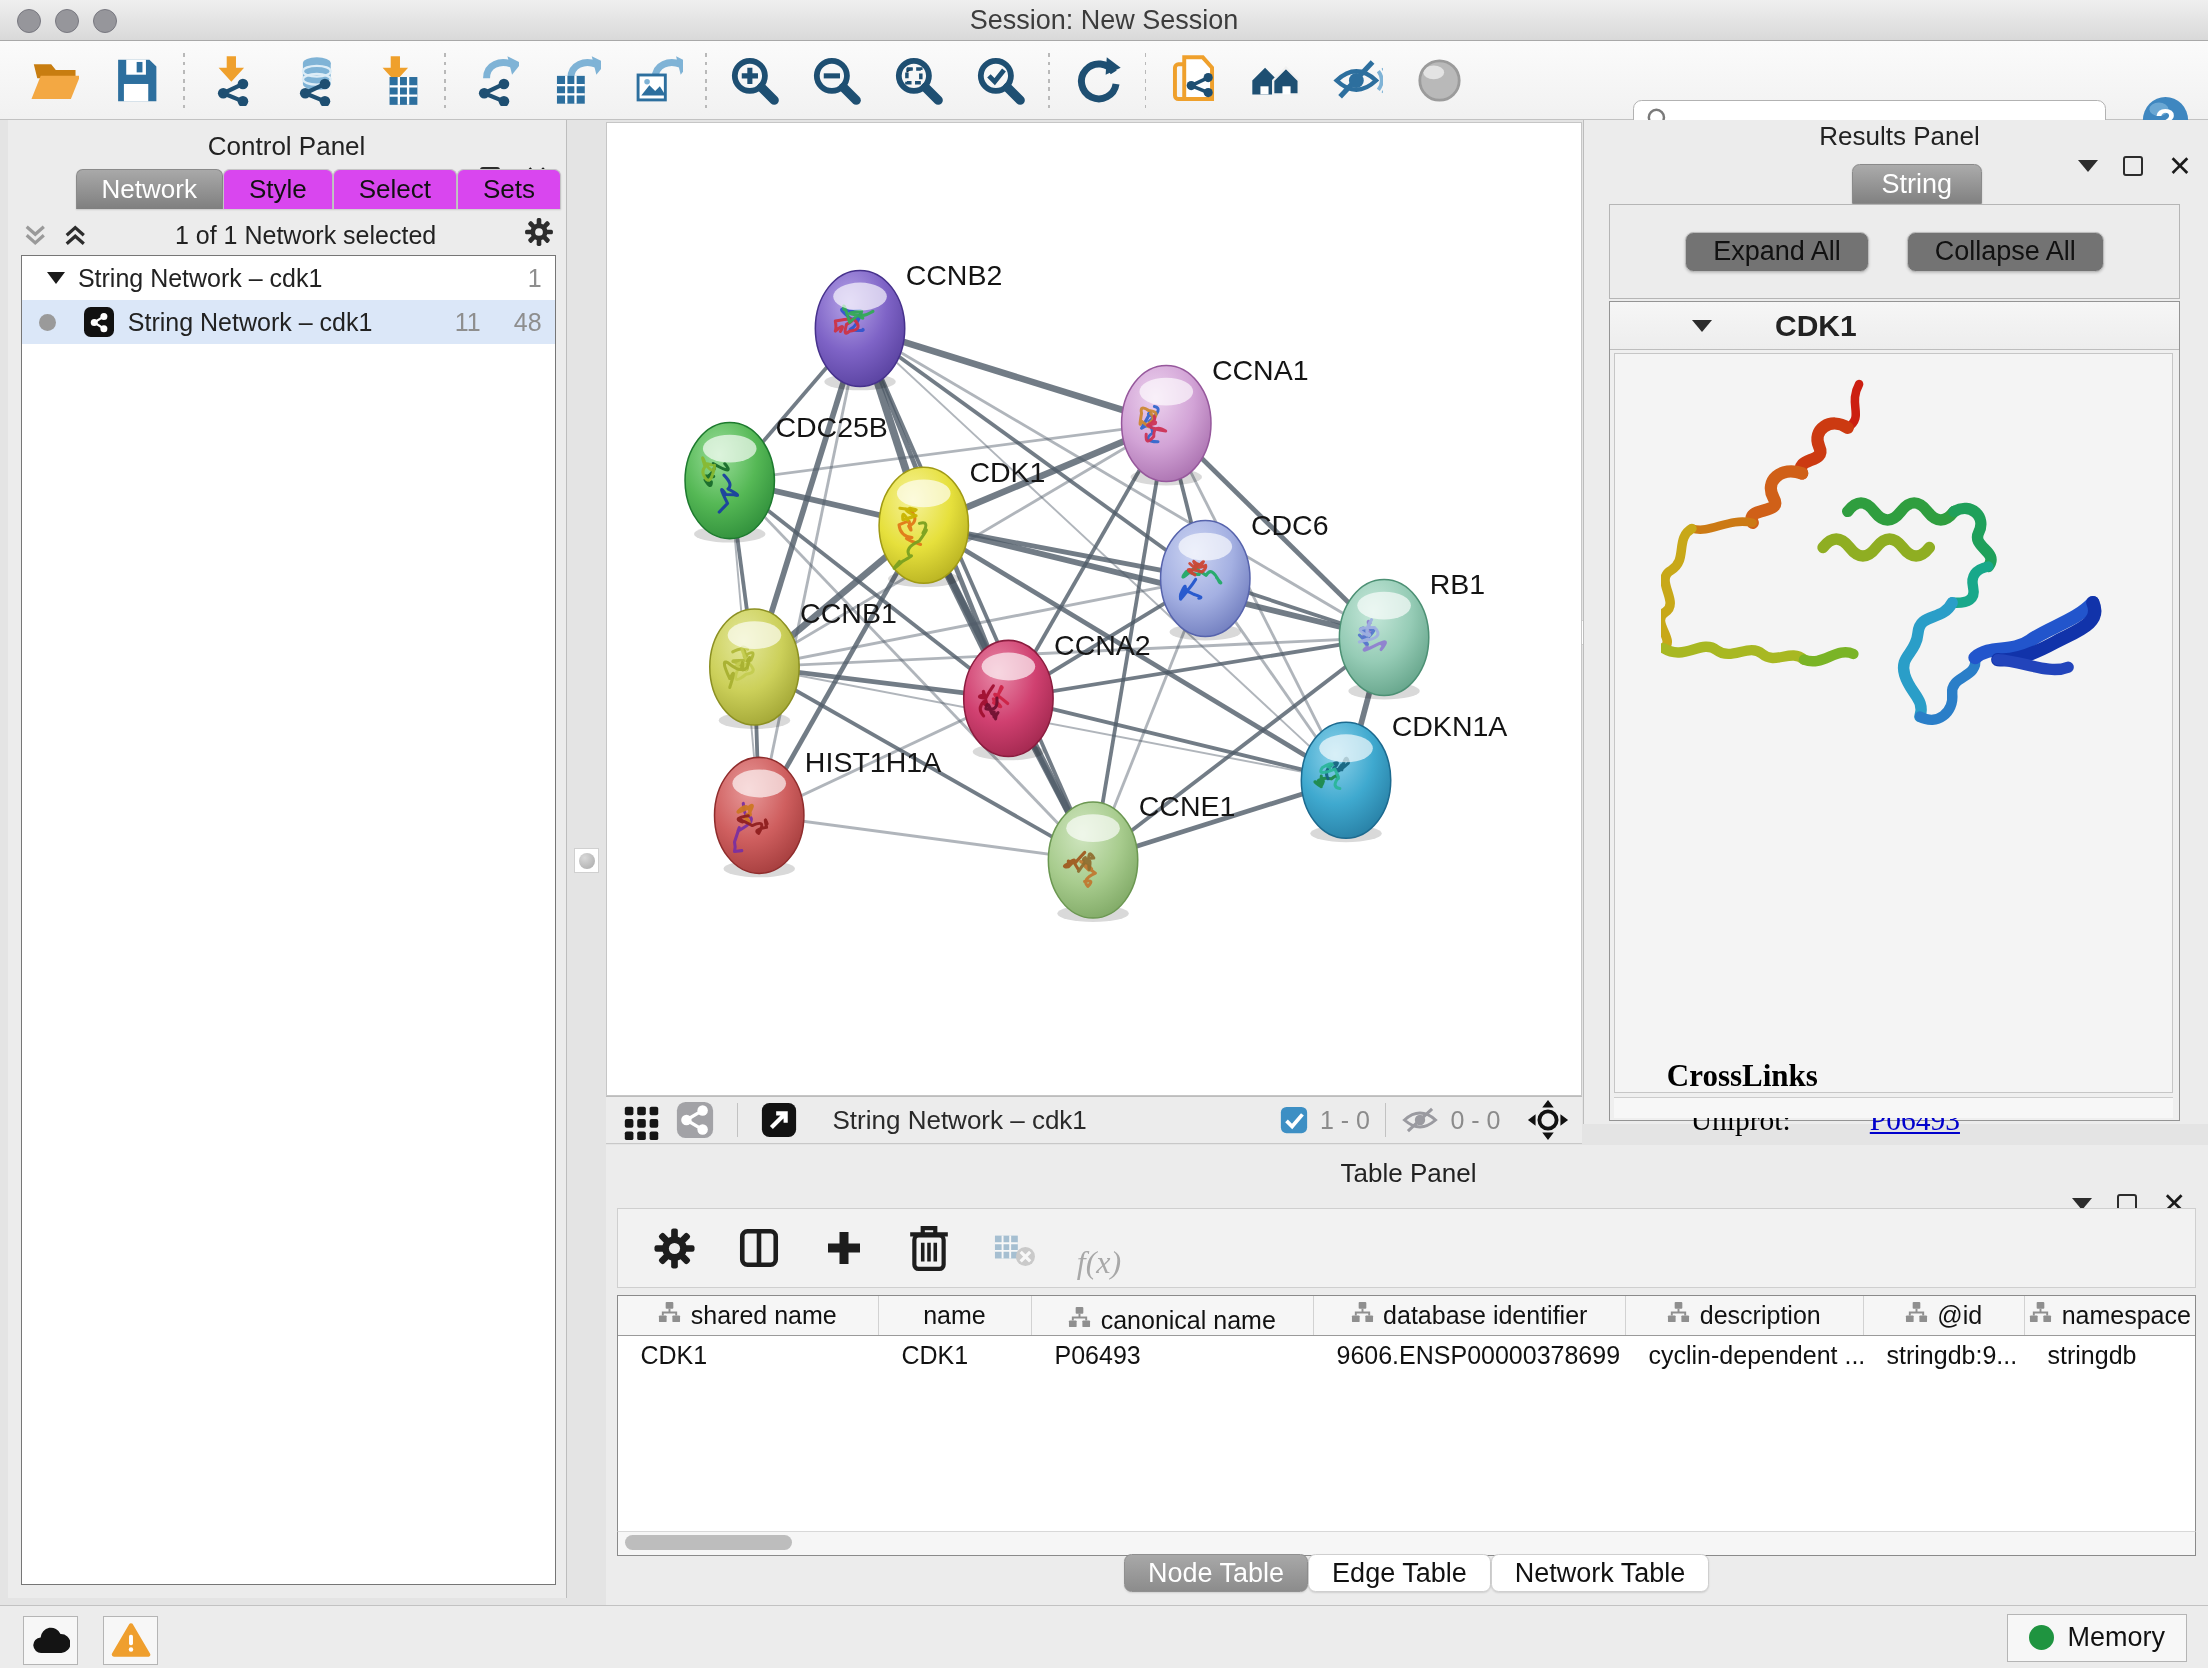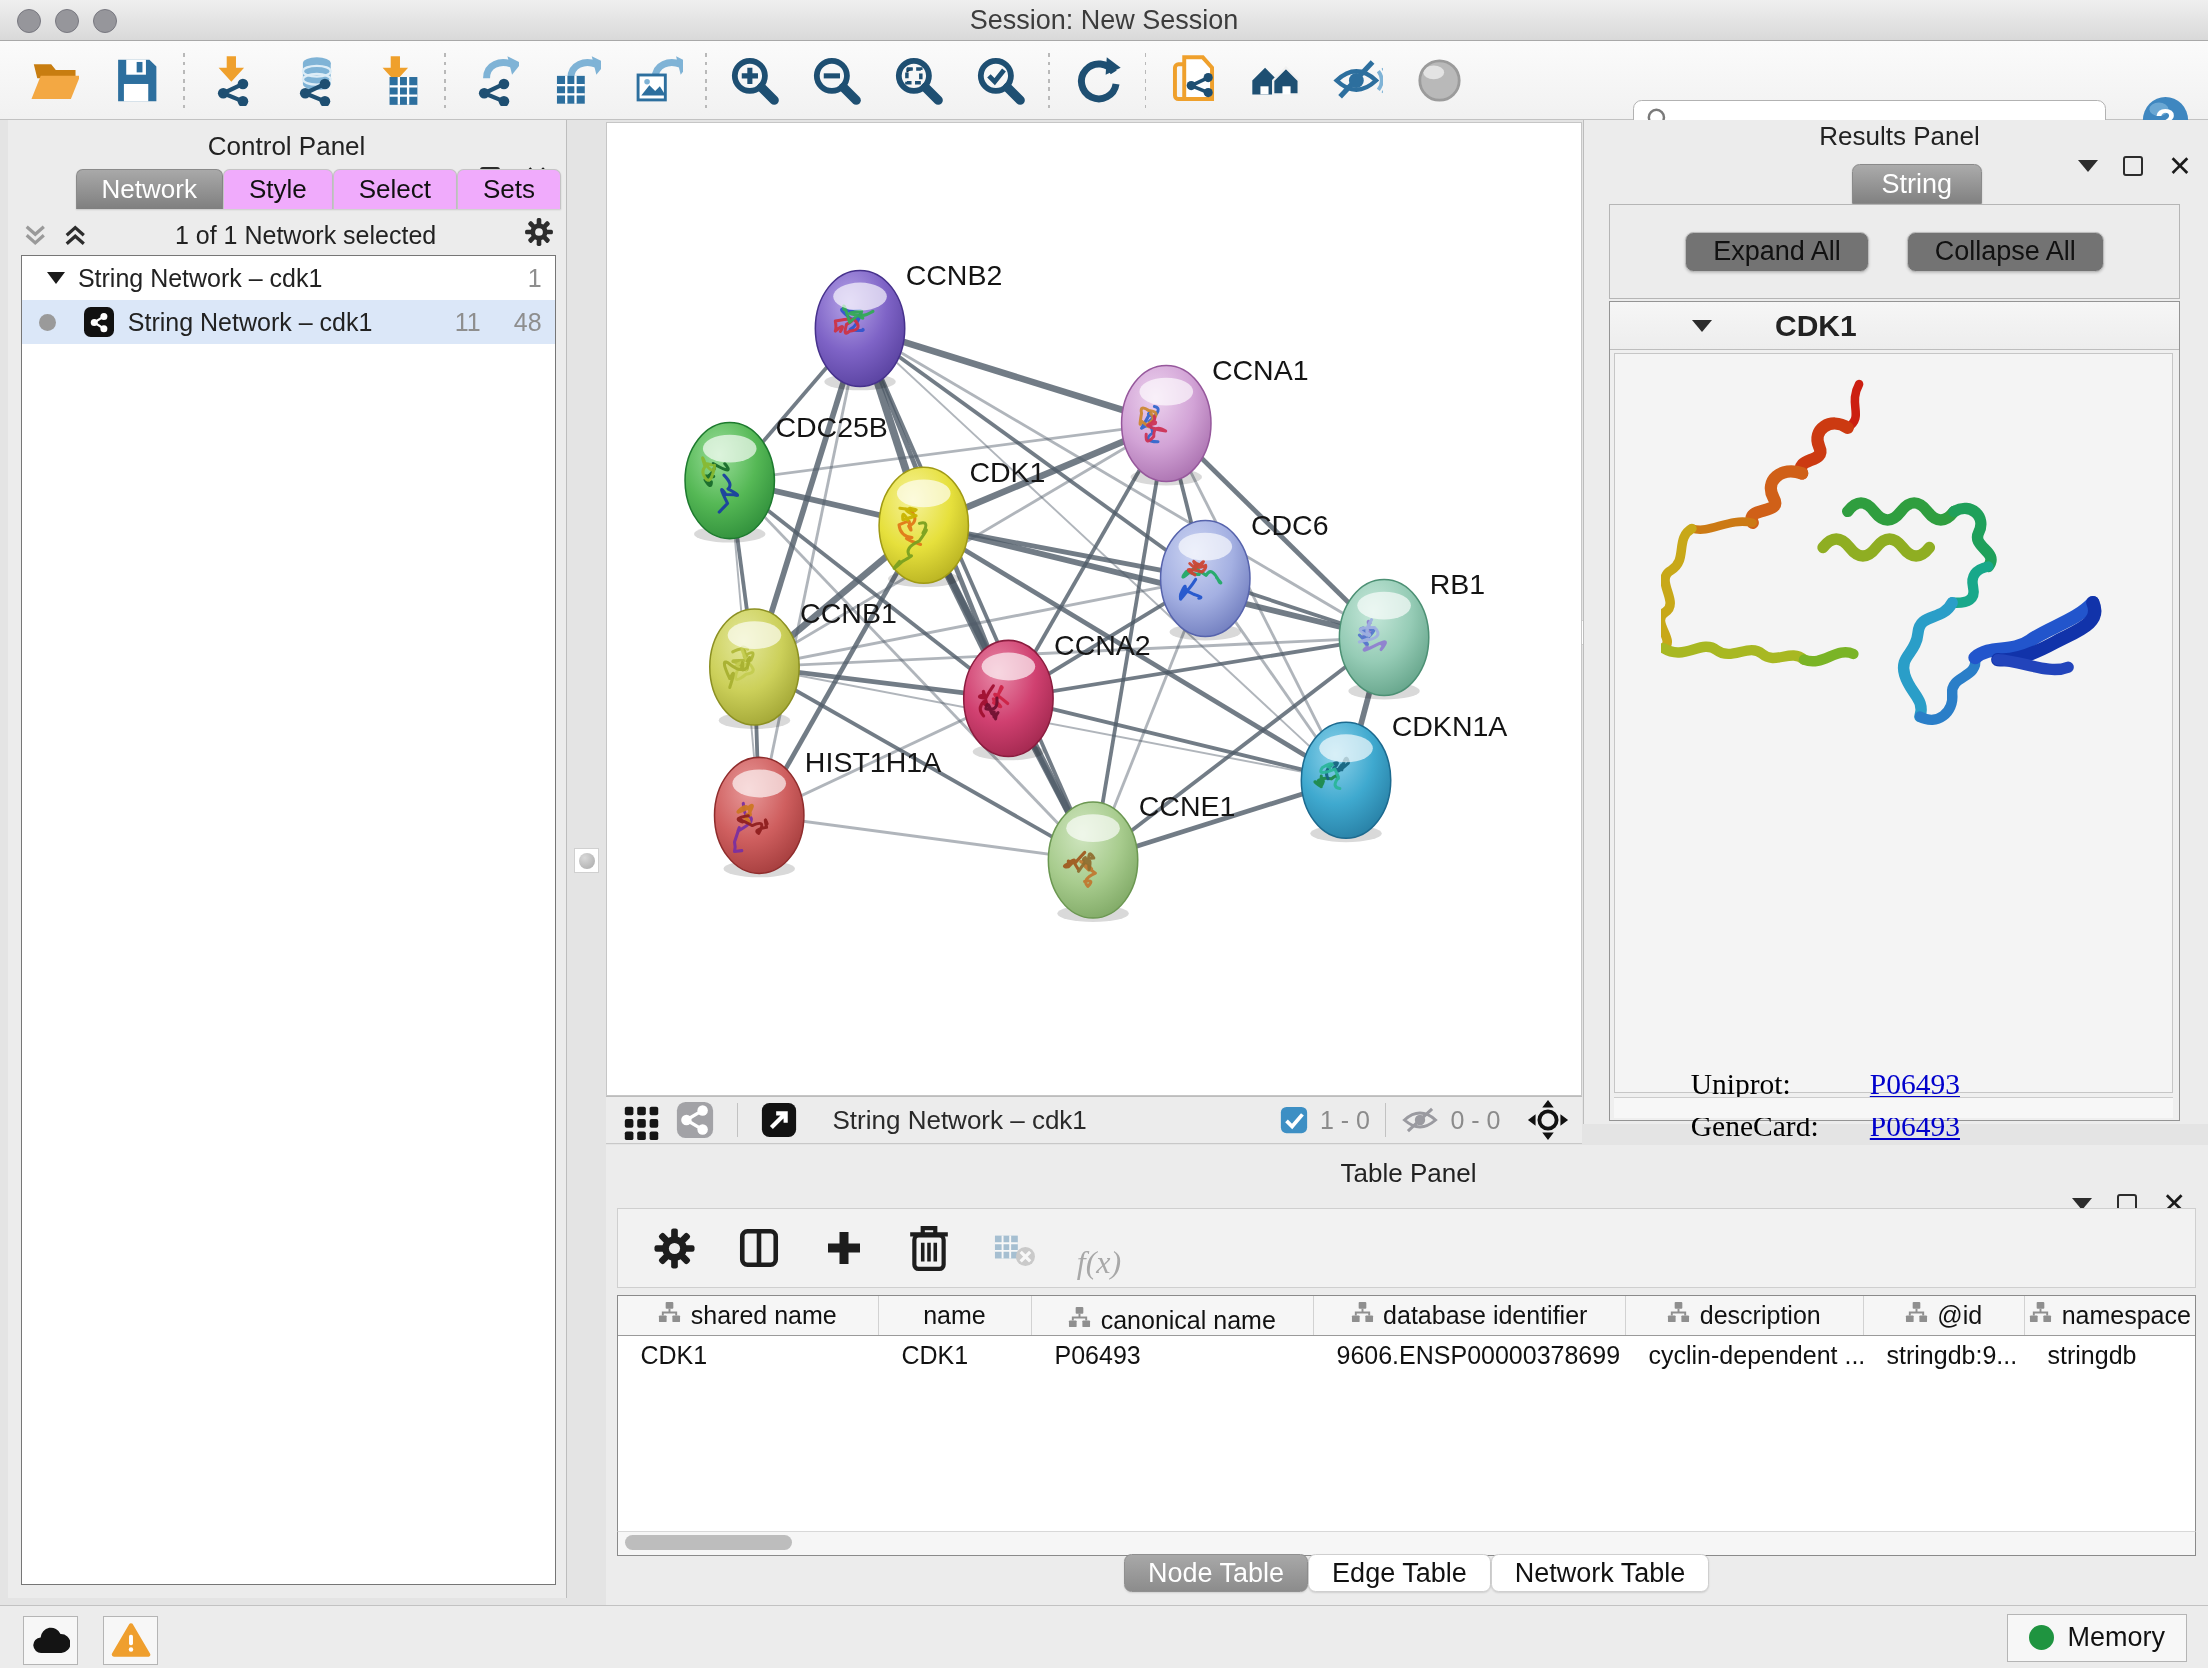--- a/index.html
+++ b/index.html
@@ -43,21 +43,21 @@
     border-right:10.5px solid transparent; border-top:12.4px solid #2c2c2c; }
   .float-sq { width:20px; height:20px; border:2.9px solid #2c2c2c; border-radius:2.9px; }
   .close-x { font-size:28.5px; font-weight:bold; color:#1a1a1a; line-height:1; }
 
   
   #control-panel { left:7.6px; top:120px; width:559px; height:1478px; background:#ececec;
     border-right:1px solid #bdbdbd; }
   #cp-head { padding:11.4px 17px 0 17px; }
   #cp-tabs { position:absolute; left:68px; top:49px; display:flex; }
   .tab { height:40px; padding:0 25px; font-size:26px; display:flex; align-items:center;
-    background:#f0abfc; border:1px solid #c4c4c4; border-bottom:none; color:#111;
+    background:#d946ef; border:1px solid #c4c4c4; border-bottom:none; color:#111;
     border-radius:6.7px 6.7px 0 0; box-shadow:0 1px 1.9px rgba(0,0,0,.15); cursor:pointer; }
   .tab.sel { background:linear-gradient(#a9a9a9,#7f7f7f); color:#fff; border-color:#8a8a8a; }
   #cp-status { position:absolute; left:13.3px; top:95px; width:535px; height:40px;
     display:flex; align-items:center; font-size:25px; color:#222; }
   #cp-status .mid { flex:1; text-align:center; }
   #net-list { position:absolute; left:13.3px; top:135px; width:535px; height:1330px;
     background:#fff; border:1.9px solid #767676; }
   .tree-row { height:44px; display:flex; align-items:center; font-size:25px; padding:0 13.3px; }
   .tree-row.sel { background:#dbe7f8; }
   .tree-row .cnt { color:#8e8e8e; margin-left:auto; }
@@ -759,20 +759,21 @@
           <path d="M308 152c18-10 34 6 26 22s22 20 10 36" stroke="#1fa05a" stroke-width="12"></path>
           <path d="M344 210q-20 4-16 22t-22 16" stroke="#18a88a" stroke-width="11"></path>
           <path d="M306 248c-10 20-34 10-36 32s-20 24-14 44 22 26 16 44" stroke="#2a9ec8" stroke-width="12"></path>
           <path d="M272 368c18 10 36-4 34-24s28-16 24-38" stroke="#2a7ec8" stroke-width="11"></path>
           <path d="M330 306c16-14 38-4 58-18s50-22 66-40" stroke="#2255cc" stroke-width="14"></path>
           <path d="M454 248c10 22-18 30-40 42s-44 20-60 18" stroke="#1133aa" stroke-width="14"></path>
           <path d="M354 308c28 2 54 16 74 8" stroke="#2244bb" stroke-width="12"></path>
         </g>
       </svg>
       <div id="crosslinks">
+        <h3>CrossLinks</h3>
         <div id="xl-rows">
             <div class="xl-row">
               <span class="xl-label">Uniprot:</span>
   <span class="xl-val">P06493</span>
             </div>
             <div class="xl-row">
               <span class="xl-label">GeneCard:</span>
   <span class="xl-val">P06493</span>
             </div>
             <div class="xl-row">

